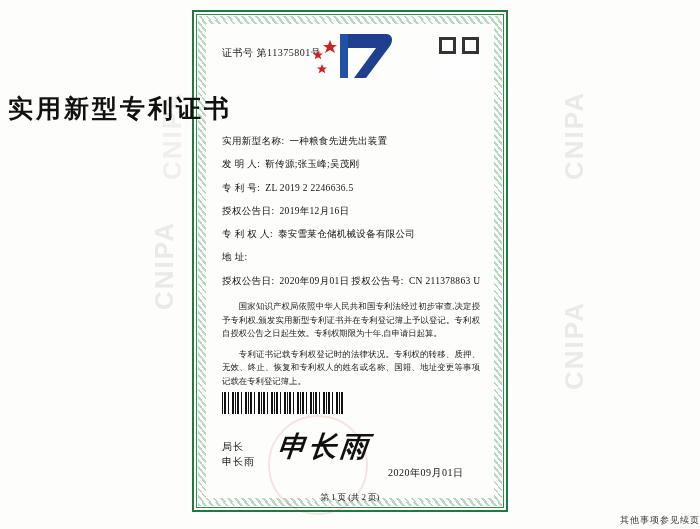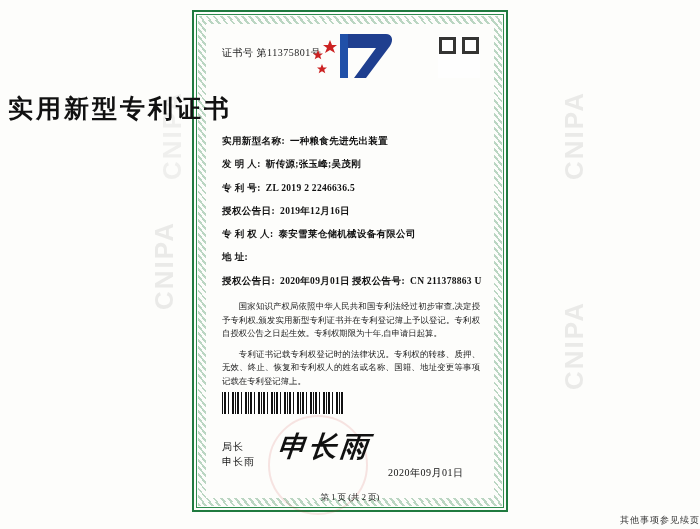--- a/index.html
+++ b/index.html
@@ -138,21 +138,20 @@
     top: 134px;
     width: 262px;
     font-size: 9.5px;
     color: #111;
     line-height: 1.5;
   }
   .frow {
     display: flex;
     align-items: flex-end;
     margin-bottom: 9px;
-    font-weight: bold;
   }
   .flabel {
     white-space: nowrap;
     letter-spacing: 0.4px;
   }
   .fvalue {
     margin-left: 5px;
     letter-spacing: 0.3px;
   }
 

